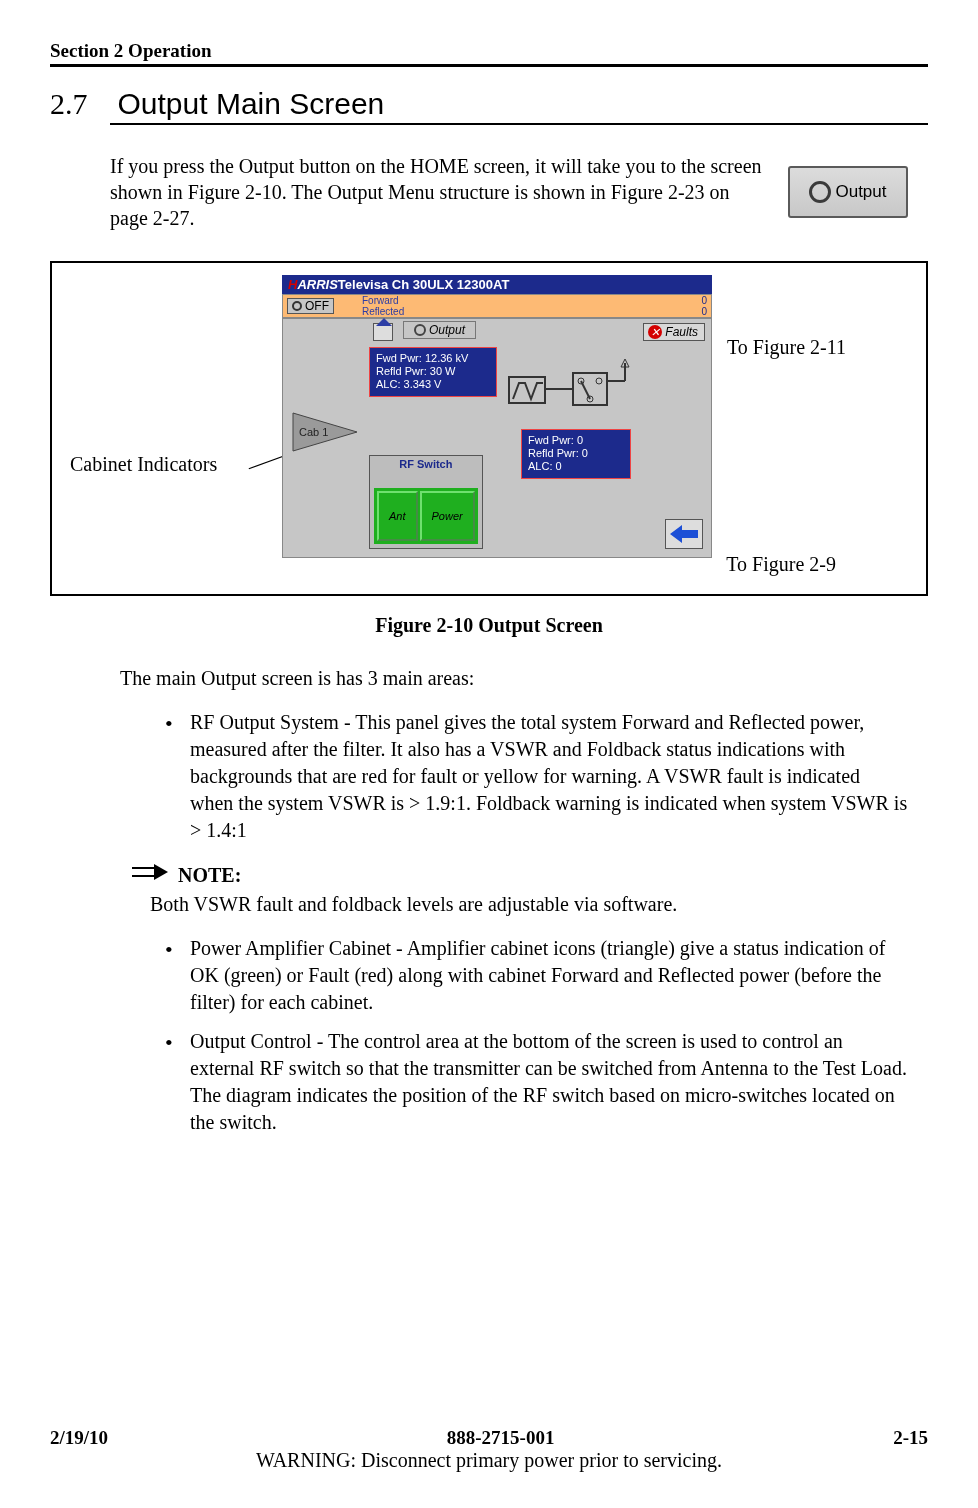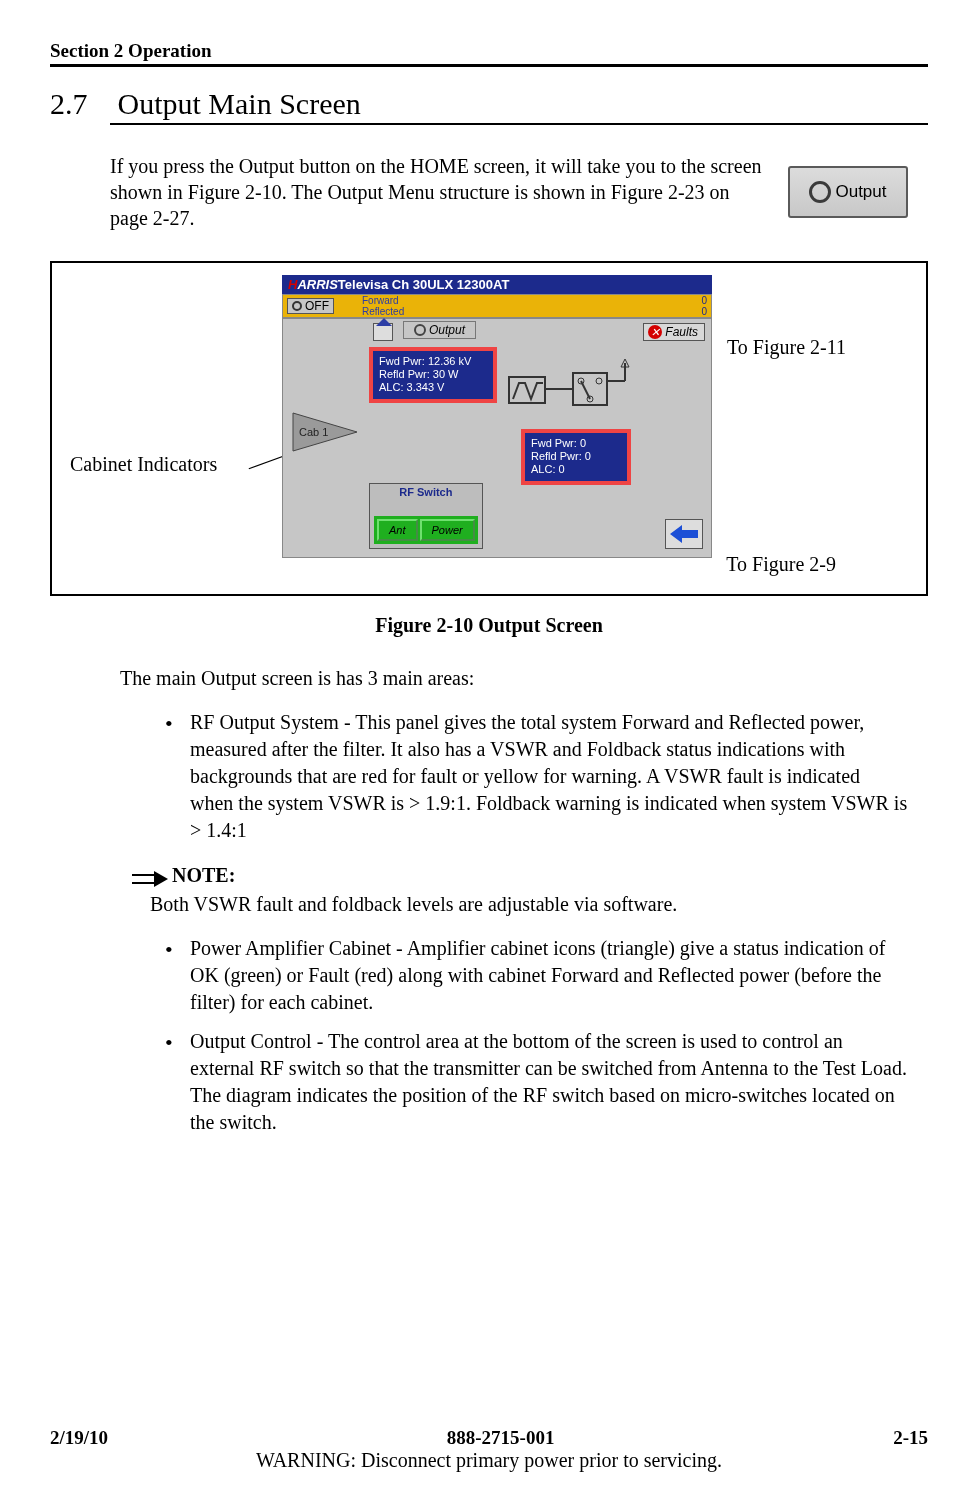--- a/index.html
+++ b/index.html
@@ -22,21 +22,21 @@
     }
     .header-left { font-size: 19px; font-weight: bold; line-height: 1.2; }
     .header-right { font-size: 19px; font-weight: bold; }
     .section-title {
       display: flex;
       align-items: baseline;
       gap: 30px;
       margin-bottom: 2px;
     }
     .section-no { font-size: 30px; }
-    .section-label { font-size: 30px; font-family: Liberation Serif, serif; }
+    .section-label { font-size: 30px; font-family: Liberation Sans, sans-serif; }
     .title-rule { border: none; border-top: 2px solid #000; margin: 0 0 28px 60px; }
     .intro-row { display: flex; align-items: center; gap: 25px; margin: 0 20px 30px 60px; }
     .intro-text { font-size: 20px; line-height: 1.3; flex: 1; }
     .output-button-icon {
       width: 120px; height: 52px;
       background: linear-gradient(#dcdcdc, #c8c8c8);
       border: 2px solid #5a5a5a;
       display: flex; align-items: center; justify-content: center;
       gap: 4px; font-family: Arial, sans-serif; font-size: 17px;
       border-radius: 3px;
@@ -64,67 +64,67 @@
       display: flex;
       justify-content: flex-start;
       align-items: center;
       padding: 2px 6px;
       font-weight: bold;
       font-size: 13px;
     }
     .ss-logo { font-style: italic; font-weight: bold; color: #fff; }
     .ss-logo span.red { color: #d40000; }
     .ss-statusbar {
-      background: #eab308;
+      background: #fdba74;
       display: flex; align-items: center;
       padding: 0px 4px;
       gap: 8px;
       font-size: 10px;
       border: 1px solid #888;
     }
     .ss-off {
       background: #c6c6c6;
       border: 1px solid #555; padding: 0 4px; display: flex; align-items: center; gap: 3px;
       font-size: 12px;
     }
     .ss-off .dot { width: 10px; height: 10px; border: 2px solid #333; border-radius: 50%; }
     .ss-fr { color: #2c3da5; font-size: 10px; margin-left: 20px; }
     .ss-body { background: #c6c6c6; border: 1px solid #888; padding: 6px; height: 240px; position: relative; }
     .ss-outtab { position: absolute; top: 2px; left: 120px; background: #c6c6c6; border: 1px solid #777; padding: 1px 10px; font-style: italic; font-size: 12px; display: flex; align-items: center; gap: 3px;}
     .ss-outtab .c { width: 12px; height: 12px; border: 2px solid #444; border-radius: 50%; }
     .ss-home { position: absolute; top: 4px; left: 90px; width: 20px; height: 18px; background: #ddd; border: 1px solid #555; }
     .ss-home::before { content: ""; position: absolute; top: -6px; left: 2px; width: 0; height: 0; border-left: 8px solid transparent; border-right: 8px solid transparent; border-bottom: 8px solid #2c3da5;}
     .ss-faults { position: absolute; top: 4px; right: 6px; background: #d8d8d8; border: 1px solid #555; padding: 1px 6px 1px 4px; display: flex; align-items: center; gap: 3px; font-size: 12px; font-style: italic;}
     .ss-faults .x { width: 14px; height: 14px; background: #d40000; border-radius: 50%; color: #fff; font-size: 11px; display: flex; align-items: center; justify-content: center;}
-    .ss-bluepanel { position: absolute; background: #1c2a8c; color: #fff; font-size: 11px; padding: 4px 6px; line-height: 1.2; border: 4px solid #ef4444;}
+    .ss-bluepanel { position: absolute; background: #1c2a8c; color: #fff; font-size: 11px; padding: 4px 6px; line-height: 1.2; border: 1px solid #ef4444;}
     .bp1 { top: 28px; left: 86px; width: 128px; }
     .bp2 { top: 110px; left: 238px; width: 110px; }
     .ss-cab { position: absolute; top: 90px; left: 6px; width: 72px; height: 46px; }
     .ss-cab svg { width: 100%; height: 100%; }
     .ss-diagram { position: absolute; top: 40px; left: 220px; width: 140px; height: 60px; }
     .ss-rfswitch { position: absolute; bottom: 8px; left: 86px; background: #bdbdbd; border: 1px solid #555; padding: 2px 4px 4px; }
     .ss-rfswitch .lbl { font-weight: bold; color: #1c2a8c; font-size: 11px; margin-bottom: 18px; text-align: center;}
     .ss-rfbtns { display: flex; gap: 2px; background: #1faf1f; padding: 3px; }
-    .ss-rfbtns div { background: #1faf1f; border: 2px outset #6fe06f; padding: 3px 10px; font-size: 11px; font-style: italic;}
+    .ss-rfbtns div { background: #1faf1f; border: 2px outset #6fe06f; padding: 17px 10px; font-size: 11px; font-style: italic;}
     .ss-backarrow { position: absolute; bottom: 8px; right: 8px; width: 38px; height: 30px; background: #ddd; border: 1px solid #555; display: flex; align-items: center; justify-content: center;}
     .ss-backarrow svg { width: 28px; height: 18px; }
 
     .annot { position: absolute; font-size: 20px; }
     .annot-cab { left: 18px; top: 190px; }
     .annot-11 { right: 80px; top: 73px; }
     .annot-4 { right: 90px; top: 290px; }
     .anno-line { position: absolute; background: #000; }
     .line-cab { left: 195px; top: 195px; width: 60px; height: 1px; transform: rotate(-20deg); }
 
     .fig-caption { text-align: center; font-size: 20px; font-weight: bold; margin: 18px 0 28px; }
     .body-p { font-size: 20px; line-height: 1.3; margin: 0 20px 18px 70px; }
     .bullet-list { margin: 0 20px 20px 130px; }
     .bullet-list li { font-size: 20px; line-height: 1.35; margin-bottom: 12px; list-style: none; position: relative; padding-left: 10px;}
     .bullet-list li::before { content: "•"; position: absolute; left: -15px; font-size: 22px; }
-    .note-row { display: flex; align-items: flex-end; gap: 4px; margin: 0 0 4px 80px; }
+    .note-row { display: flex; align-items: flex-start; gap: 10px; margin: 0 0 4px 80px; }
     .note-arrow { width: 38px; height: 16px; }
     .note-label { font-size: 20px; font-weight: bold; }
     .note-text { font-size: 20px; line-height: 1.3; margin: 0 20px 18px 100px; }
 
     .footer { position: absolute; bottom: 36px; left: 0; right: 0; padding: 0 50px; }
     .footer-row { display: flex; justify-content: space-between; font-size: 19px; font-weight: bold; }
     .footer-warn { text-align: center; font-size: 20px; font-weight: normal; }
   </style>
 </head>
 <body>

